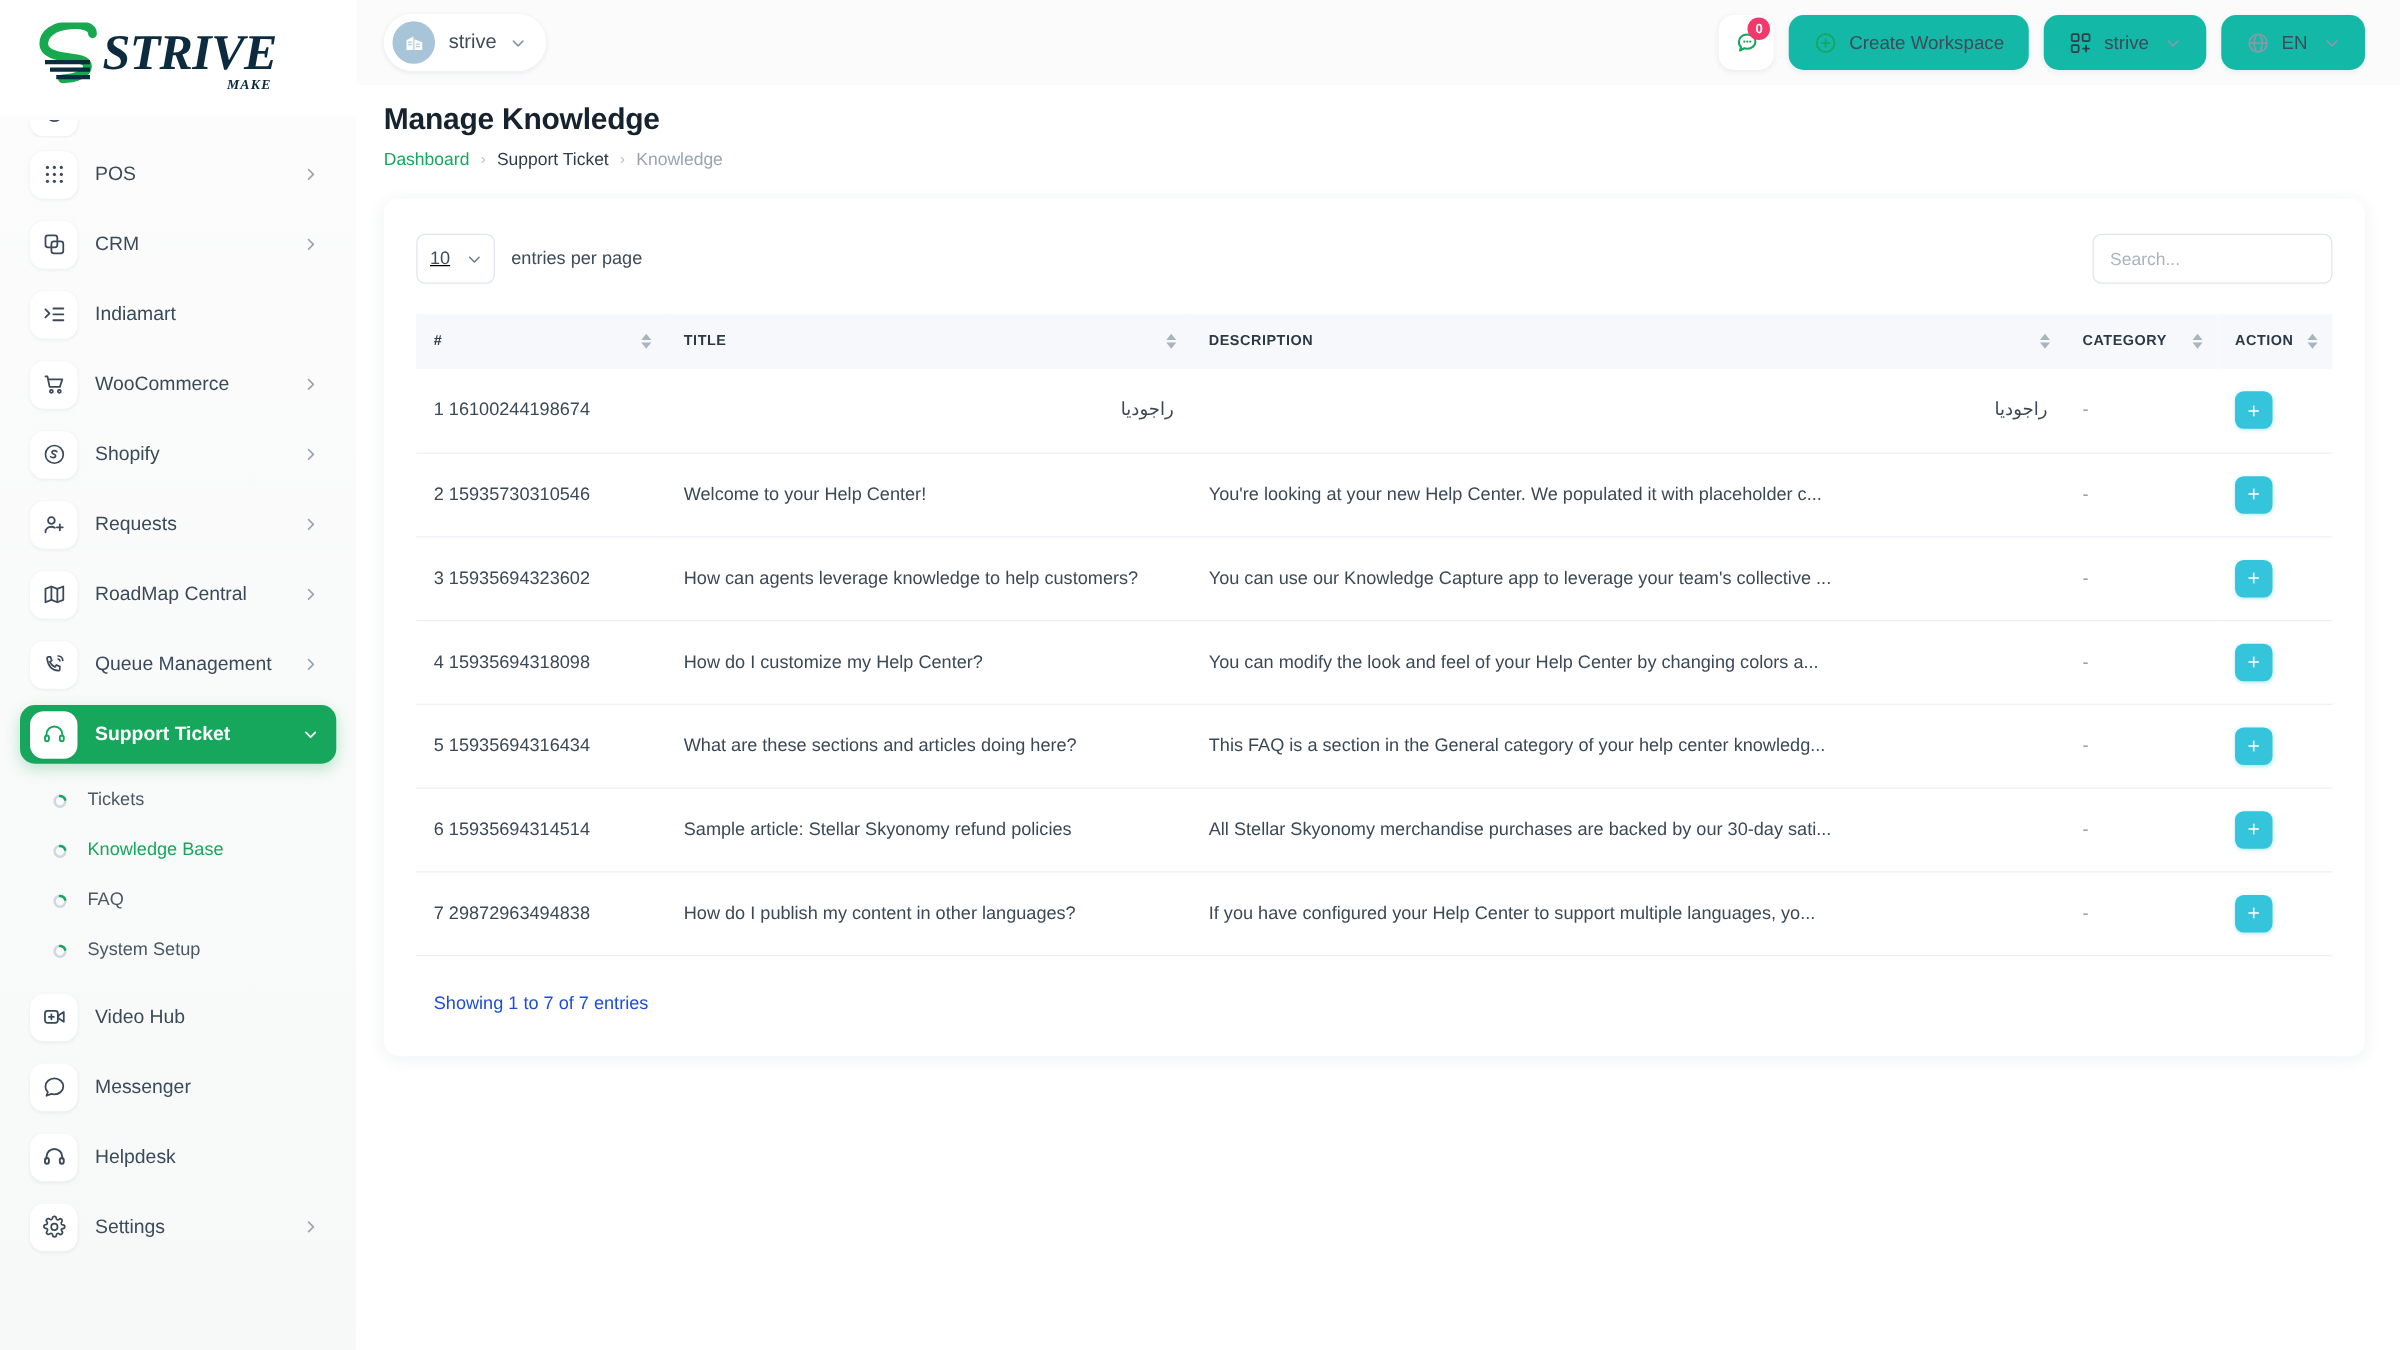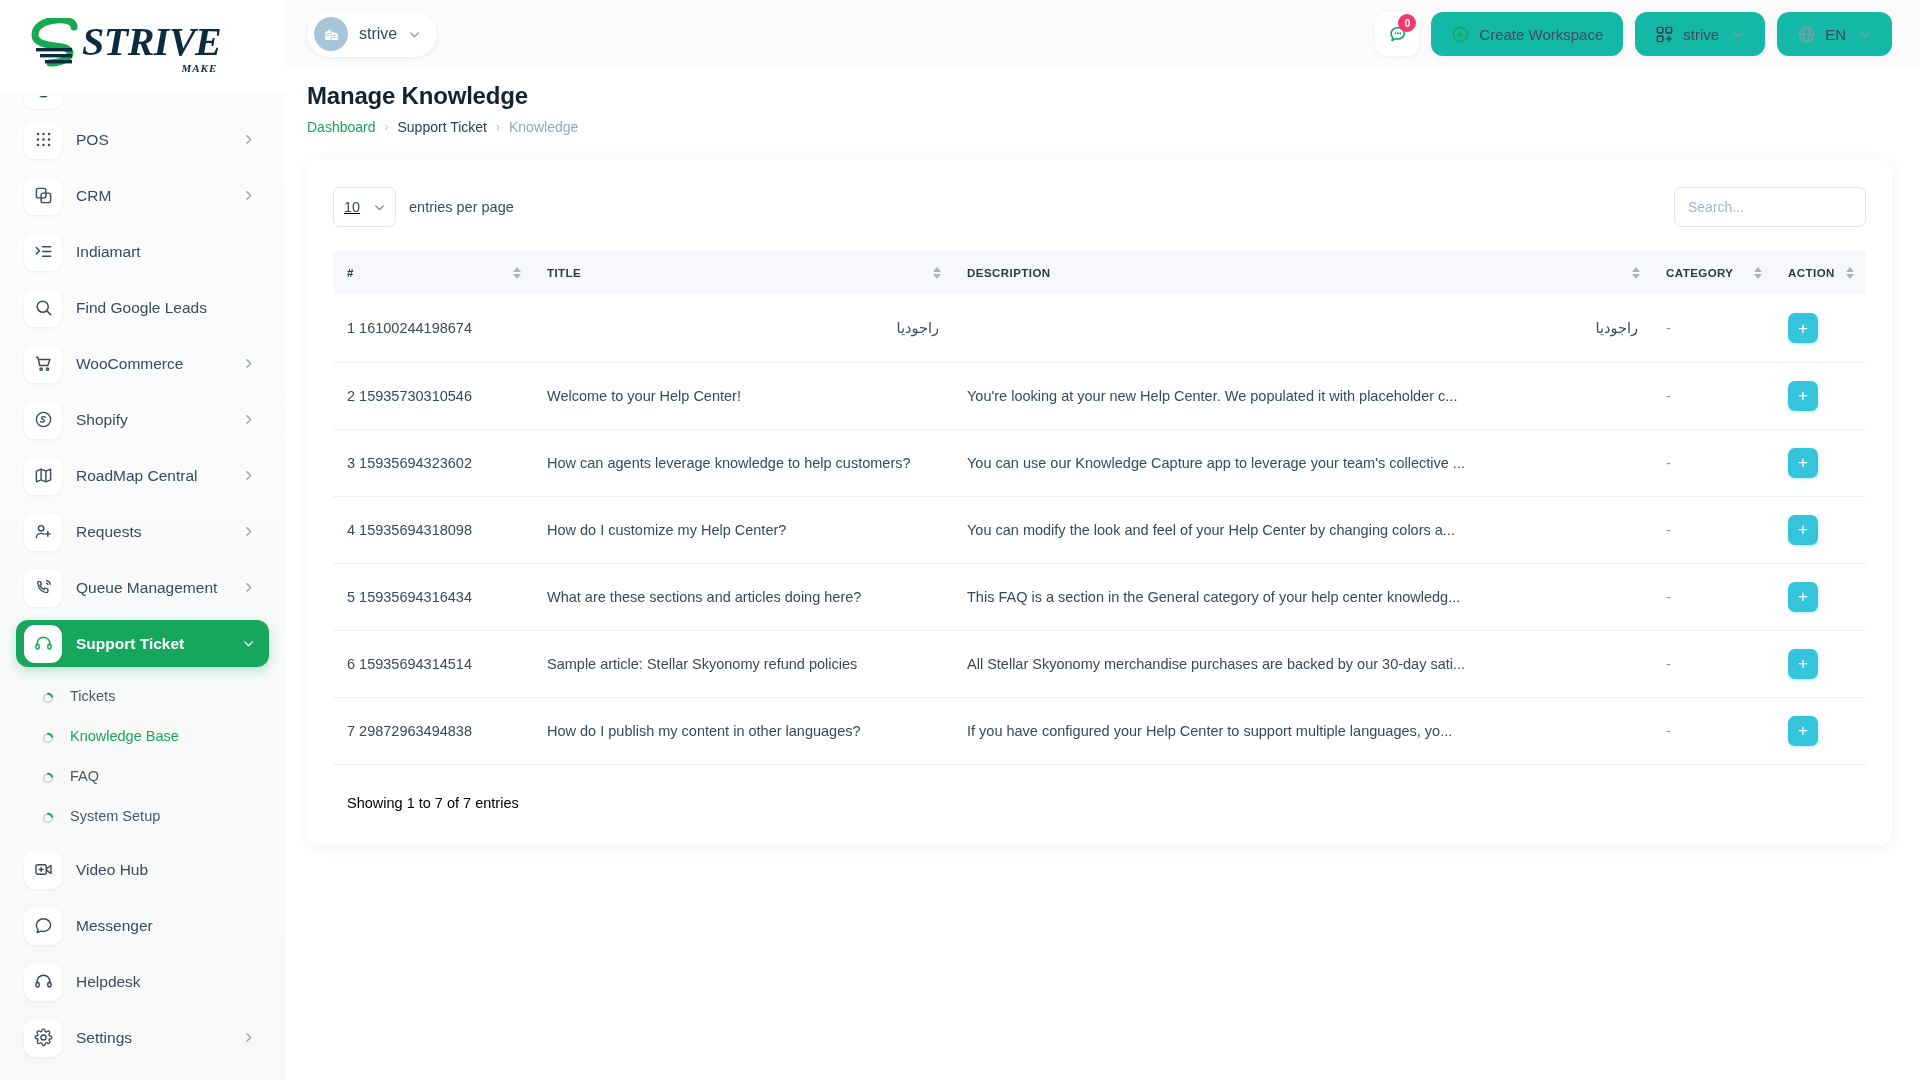--- a/index.html
+++ b/index.html
@@ -178,21 +178,21 @@
   td.cat { color: #8d99a5; }
   td.act { text-align: left; }
 
   .add-btn {
     width: 30px; height: 30px; border-radius: 7px; border: none;
     background: #34c5dd; color: #ffffff; font-size: 17px; line-height: 1;
     display: inline-flex; align-items: center; justify-content: center;
     cursor: pointer; box-shadow: 0 1px 3px rgba(52,197,221,.35);
   }
 
-  .showing { margin-top: 30px; font-size: 14.5px; color: #000000; padding-left: 14px; }
+  .showing { margin-top: 30px; font-size: 14.5px; color: #1d4ed8; padding-left: 14px; }
 
   col.c-num { width: 200px; }
   col.c-title { width: 420px; }
   col.c-desc { width: auto; }
   col.c-cat { width: 122px; }
   col.c-act { width: 92px; }
 </style>
 </head>
 <body>
 
@@ -269,29 +269,20 @@
           <svg viewBox="0 0 24 24" fill="none" stroke="#3b4a5a" stroke-width="1.9" stroke-linecap="round" stroke-linejoin="round">
             <polyline points="3 7 7 11 3 15"></polyline>
               <line x1="11" y1="6" x2="21" y2="6"></line>
               <line x1="11" y1="12" x2="21" y2="12"></line>
               <line x1="11" y1="18" x2="21" y2="18"></line>
           </svg>
         </span>
         <span class="nav-label">Indiamart</span>
       </div>
 
-      <div class="nav-item">
-        <span class="ico">
-          <svg viewBox="0 0 24 24" fill="none" stroke="#3b4a5a" stroke-width="1.9" stroke-linecap="round">
-            <circle cx="11" cy="11" r="7"></circle>
-              <line x1="16.5" y1="16.5" x2="21" y2="21"></line>
-          </svg>
-        </span>
-        <span class="nav-label">Find Google Leads</span>
-      </div>
 
       <div class="nav-item">
         <span class="ico">
           <svg viewBox="0 0 24 24" fill="none" stroke="#3b4a5a" stroke-width="1.8" stroke-linecap="round" stroke-linejoin="round">
             <path d="M3 4h2l2.2 10.5h10.3L20 7H6"></path>
               <circle cx="9" cy="19" r="1.5"></circle>
               <circle cx="17" cy="19" r="1.5"></circle>
           </svg>
         </span>
         <span class="nav-label">WooCommerce</span>
@@ -303,53 +294,53 @@
       </div>
 
       <div class="nav-item">
         <span class="ico">
           <svg viewBox="0 0 24 24" fill="none" stroke="#3b4a5a" stroke-width="1.7">
             <circle cx="12" cy="12" r="9"></circle>
             <path d="M14.5 9.2c-.7-.6-1.7-.9-2.6-.9-1.4 0-2.3.7-2.3 1.7 0 1.9 3.6 1.5 3.6 3.5 0 1.1-1 1.8-2.4 1.8-1 0-2-.3-2.6-.9" stroke-linecap="round"></path>
           </svg>
         </span>
         <span class="nav-label">Shopify</span>
-        <span class="nav-chev">
-          <svg viewBox="0 0 24 24" fill="none" stroke="currentColor" stroke-width="2.4" stroke-linecap="round" stroke-linejoin="round">
-              <polyline points="9 5 16 12 9 19"></polyline>
-            </svg>
-        </span>
-      </div>
-
-      <div class="nav-item">
-        <span class="ico">
-          <svg viewBox="0 0 24 24" fill="none" stroke="#3b4a5a" stroke-width="1.8" stroke-linejoin="round">
-            <path d="M3 6.5 9 4l6 2.5L21 4v13.5L15 20l-6-2.5L3 20z"></path>
-              <line x1="9" y1="4" x2="9" y2="17.5"></line>
-              <line x1="15" y1="6.5" x2="15" y2="20"></line>
-          </svg>
-        </span>
-        <span class="nav-label">RoadMap Central</span>
         <span class="nav-chev">
           <svg viewBox="0 0 24 24" fill="none" stroke="currentColor" stroke-width="2.4" stroke-linecap="round" stroke-linejoin="round">
               <polyline points="9 5 16 12 9 19"></polyline>
             </svg>
         </span>
       </div>
 
       <div class="nav-item">
         <span class="ico">
           <svg viewBox="0 0 24 24" fill="none" stroke="#3b4a5a" stroke-width="1.8" stroke-linecap="round" stroke-linejoin="round">
             <circle cx="9" cy="8" r="3.4"></circle>
               <path d="M3 20c0-3.4 2.7-5.6 6-5.6 1.3 0 2.5.3 3.5 1"></path>
             <line x1="17.5" y1="12" x2="17.5" y2="18"></line>
               <line x1="14.5" y1="15" x2="20.5" y2="15"></line>
           </svg>
         </span>
         <span class="nav-label">Requests</span>
+        <span class="nav-chev">
+          <svg viewBox="0 0 24 24" fill="none" stroke="currentColor" stroke-width="2.4" stroke-linecap="round" stroke-linejoin="round">
+              <polyline points="9 5 16 12 9 19"></polyline>
+            </svg>
+        </span>
+      </div>
+
+      <div class="nav-item">
+        <span class="ico">
+          <svg viewBox="0 0 24 24" fill="none" stroke="#3b4a5a" stroke-width="1.8" stroke-linejoin="round">
+            <path d="M3 6.5 9 4l6 2.5L21 4v13.5L15 20l-6-2.5L3 20z"></path>
+              <line x1="9" y1="4" x2="9" y2="17.5"></line>
+              <line x1="15" y1="6.5" x2="15" y2="20"></line>
+          </svg>
+        </span>
+        <span class="nav-label">RoadMap Central</span>
         <span class="nav-chev">
           <svg viewBox="0 0 24 24" fill="none" stroke="currentColor" stroke-width="2.4" stroke-linecap="round" stroke-linejoin="round">
               <polyline points="9 5 16 12 9 19"></polyline>
             </svg>
         </span>
       </div>
 
       <div class="nav-item">
         <span class="ico">
           <svg viewBox="0 0 24 24" fill="none" stroke="#3b4a5a" stroke-width="1.7" stroke-linecap="round">

